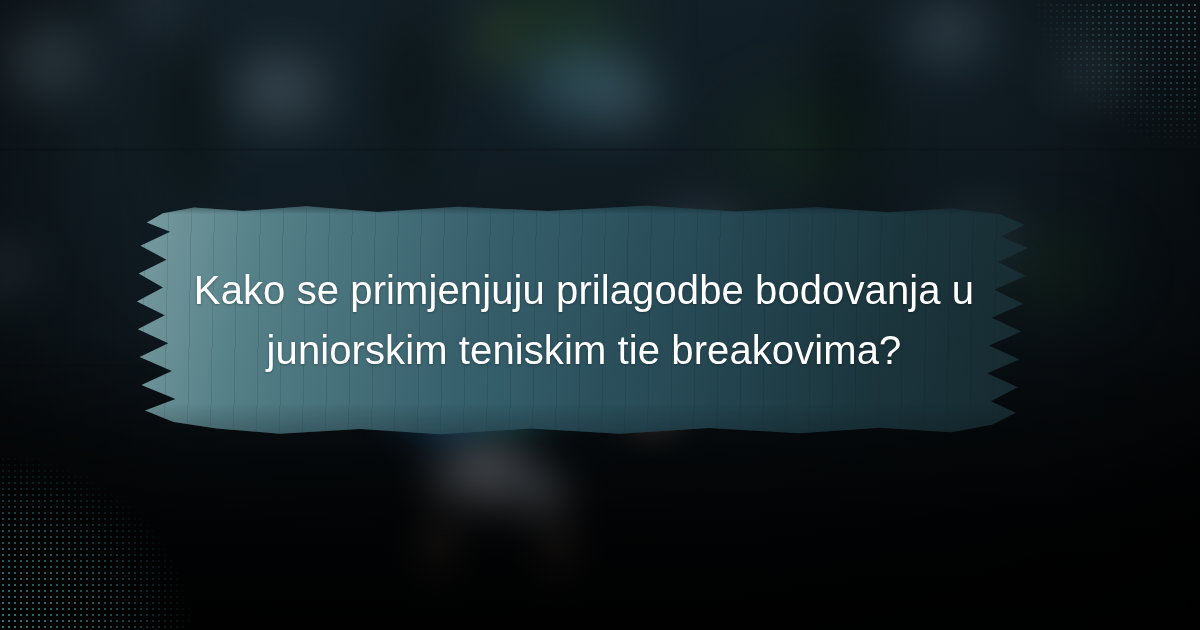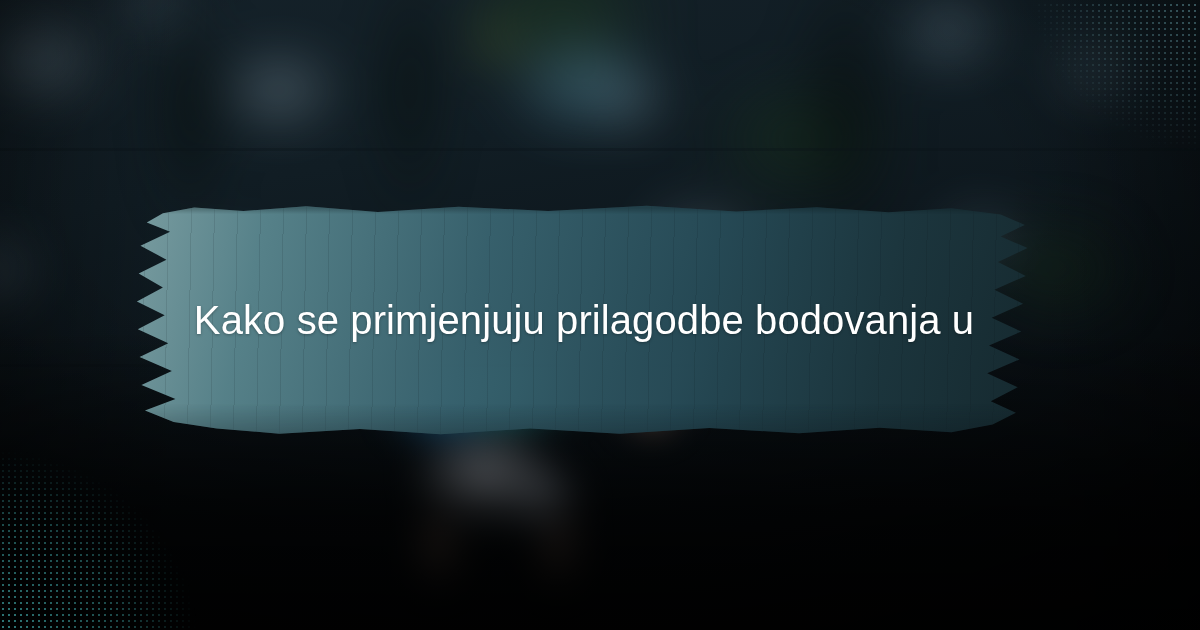--- a/index.html
+++ b/index.html
@@ -258,16 +258,17 @@
                   83% 96.4%, 74% 98.8%, 64% 96.6%, 54% 99.0%, 44% 96.8%, 34% 99.2%,
                   25% 97.0%, 16% 99.0%, 9% 96.8%, 4.2% 94%,
                   1.0% 89%, 4.4% 84%, 0.6% 78%, 4.0% 72%, 0.4% 66%, 3.6% 60%,
                   0.2% 54%, 3.2% 48%, 0.1% 42%, 3.0% 36%, 0.3% 30%, 3.4% 24%,
                   0.5% 18%, 3.8% 12%, 1.2% 8%);"></div>
 
     <div class="banner-texture" style="mask-image: none; clip-path: polygon(3% 4%, 6.5% 1.5%, 12% 3%, 19% 1%, 27% 3.5%, 36% 1.2%, 46% 3%, 57% 0.8%, 67% 3.2%, 76% 1.4%, 84% 3.6%, 91% 1.8%, 96.5% 4.5%, 99.2% 9%, 96.5% 14%, 99.5% 19%, 96.2% 25%, 99.3% 31%, 95.8% 37%, 99% 43%, 95.5% 49%, 98.8% 55%, 95.2% 61%, 98.6% 67%, 95% 73%, 98.4% 79%, 95.4% 85%, 98.2% 90%, 95.6% 95%, 91% 98.4%, 83% 96.4%, 74% 98.8%, 64% 96.6%, 54% 99%, 44% 96.8%, 34% 99.2%, 25% 97%, 16% 99%, 9% 96.8%, 4.2% 94%, 1% 89%, 4.4% 84%, 0.6% 78%, 4% 72%, 0.4% 66%, 3.6% 60%, 0.2% 54%, 3.2% 48%, 0.1% 42%, 3% 36%, 0.3% 30%, 3.4% 24%, 0.5% 18%, 3.8% 12%, 1.2% 8%);"></div>
 
     <div class="banner-text">
       <div class="line">Kako se primjenjuju prilagodbe bodovanja u</div>
+      <div class="line">juniorskim teniskim tie breakovima?</div>
     </div>
   </div>
 
 </div>
 
 </body></html>

